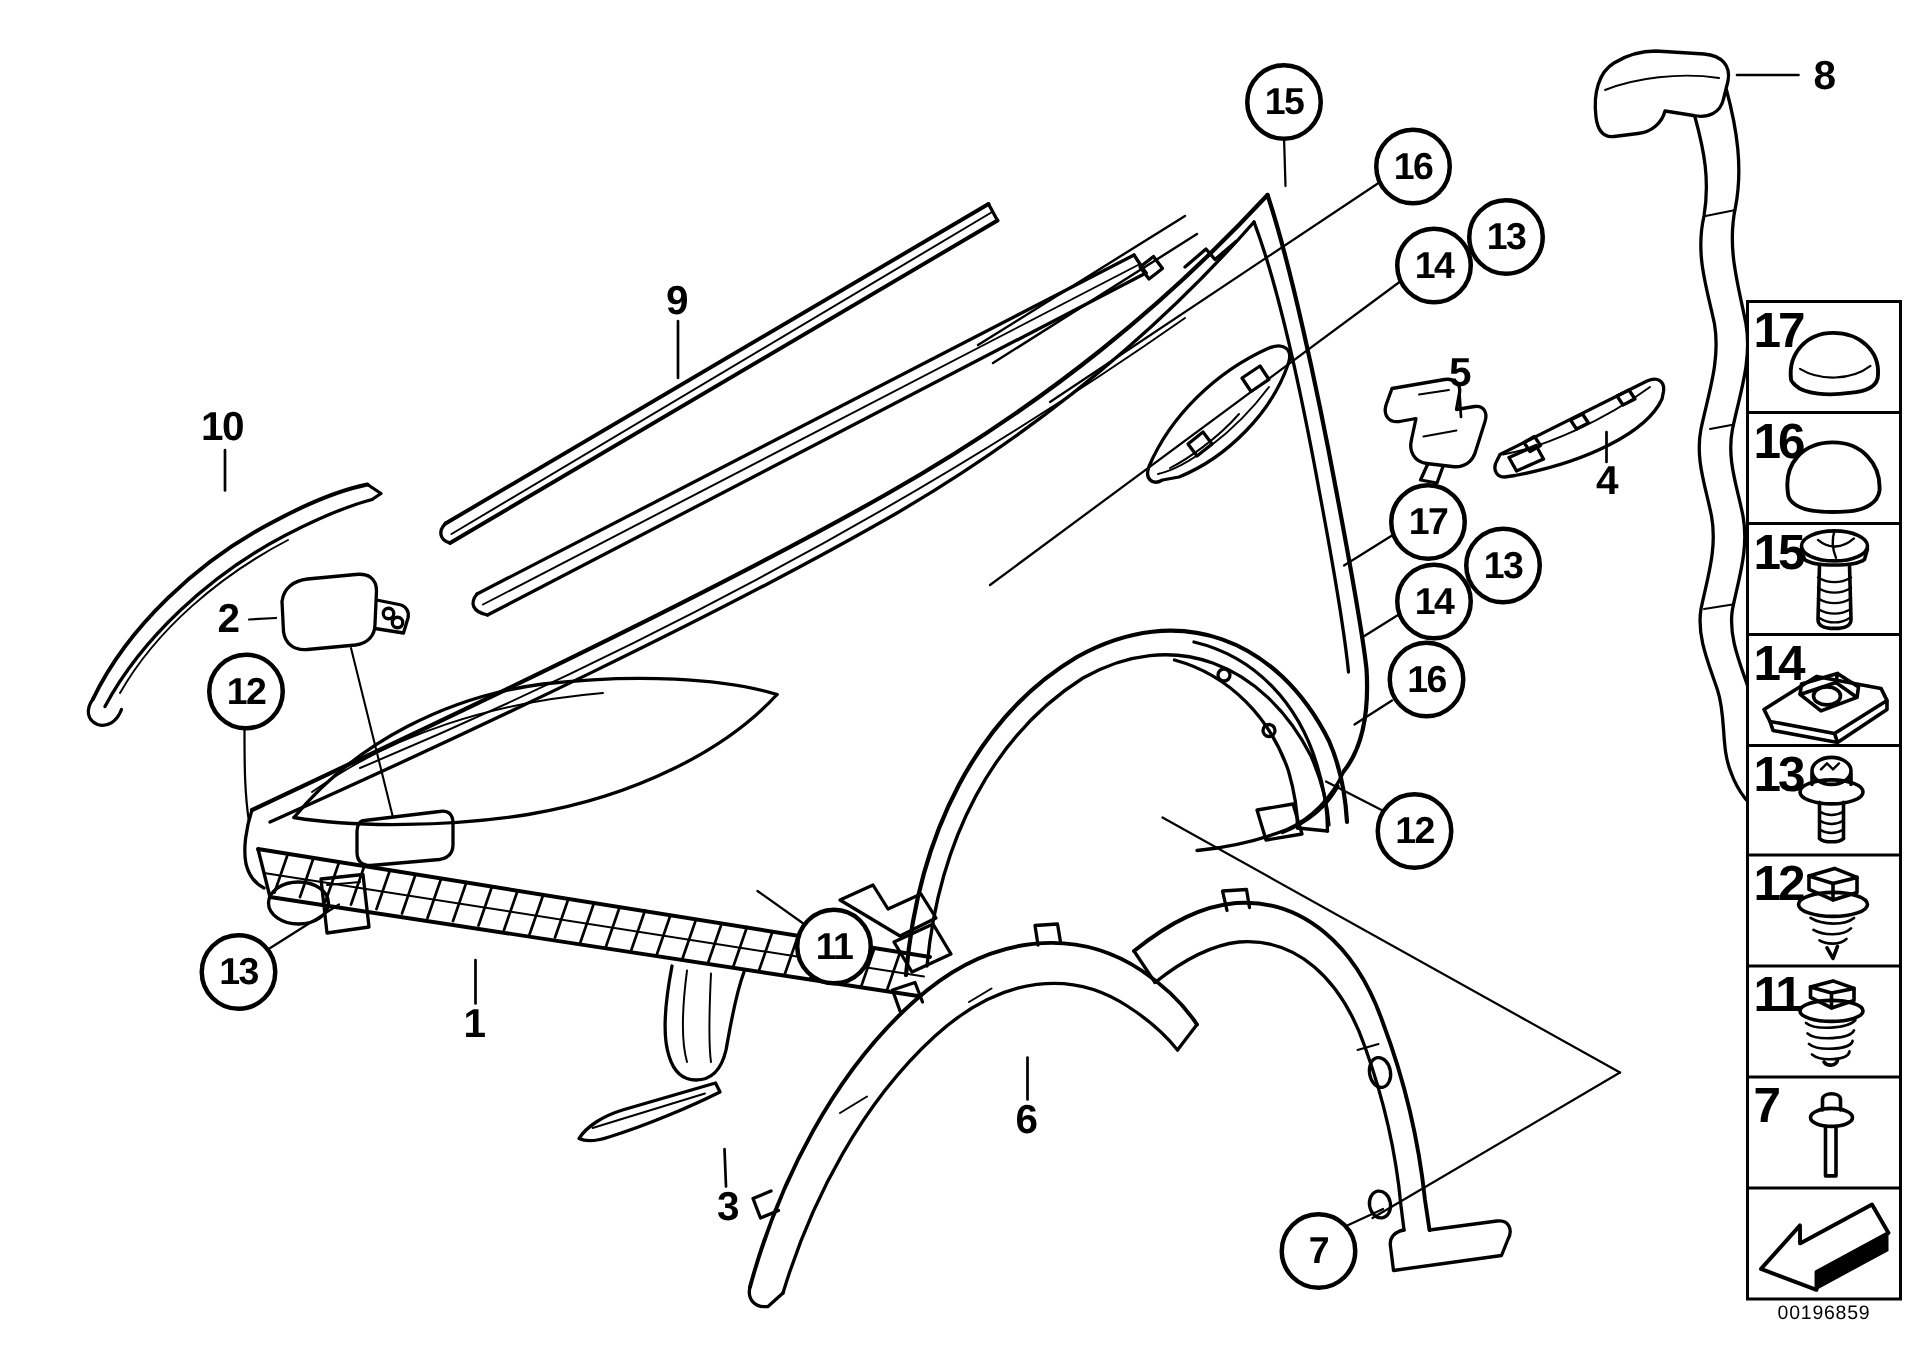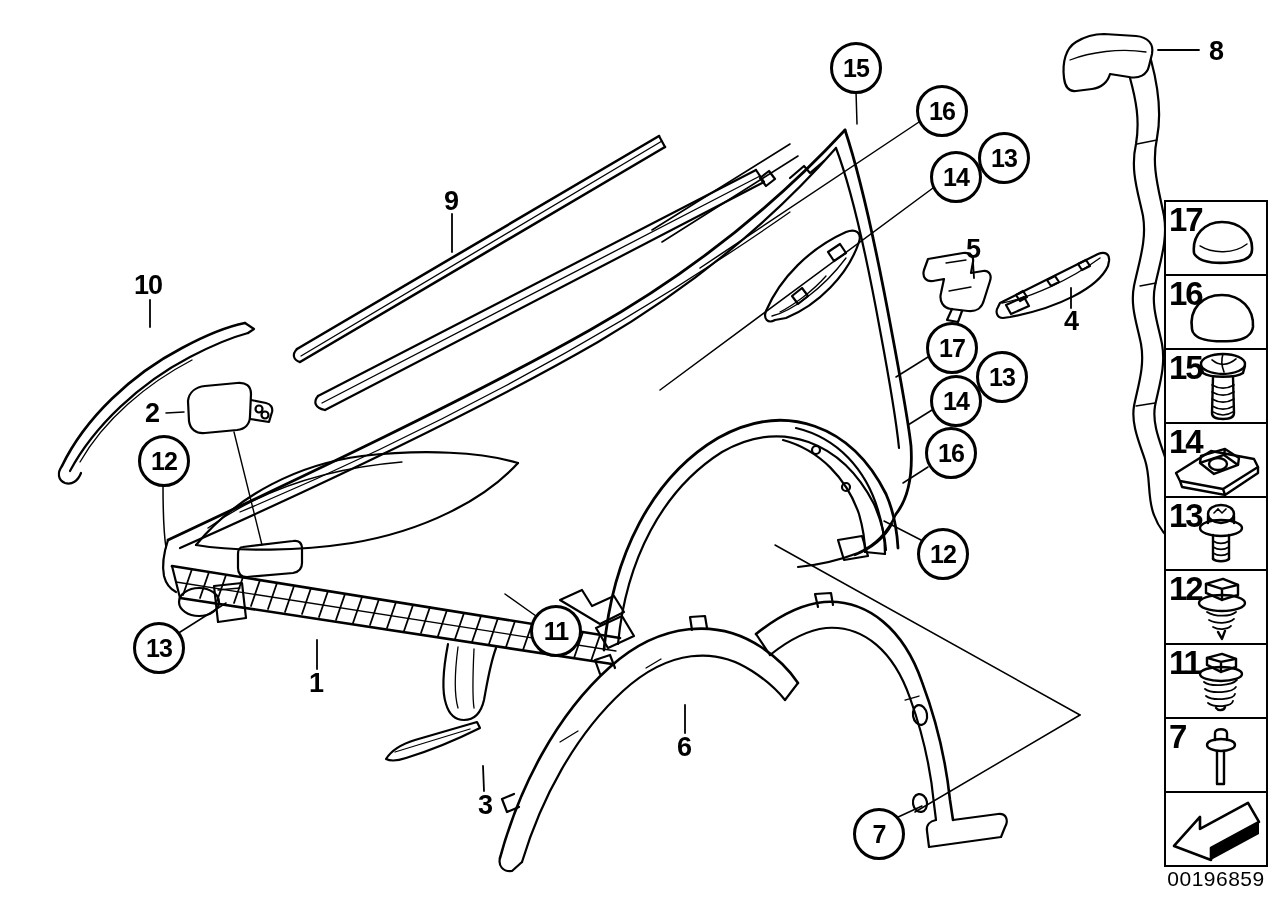--- a/index.html
+++ b/index.html
@@ -24,21 +24,21 @@
     border:2px solid #000;box-sizing:border-box;display:flex;flex-direction:column;background:#fff;
   }
   .legend-cell{flex:1;position:relative;border-bottom:2px solid #000;}
   .legend-cell:last-child{border-bottom:none;}
   .legend-num{
     position:absolute;left:3px;top:1px;font-size:33px;font-weight:bold;line-height:1;letter-spacing:-2px;
   }
   .legend-icon{position:absolute;left:0;top:0;width:100%;height:100%;}
   .doc-number{
     position:absolute;left:1158px;top:867px;width:116px;text-align:center;
-    font-size:21px;letter-spacing:0.5px;
+    font-size:13px;letter-spacing:0.5px;
   }
 </style>
 </head>
 <body>
 
 <div class="stage">
 
   <svg id="art" width="1288" height="910" viewBox="0 0 1288 910">
     <g stroke="#000" fill="none" stroke-width="2.2" stroke-linecap="round" stroke-linejoin="round">
 

